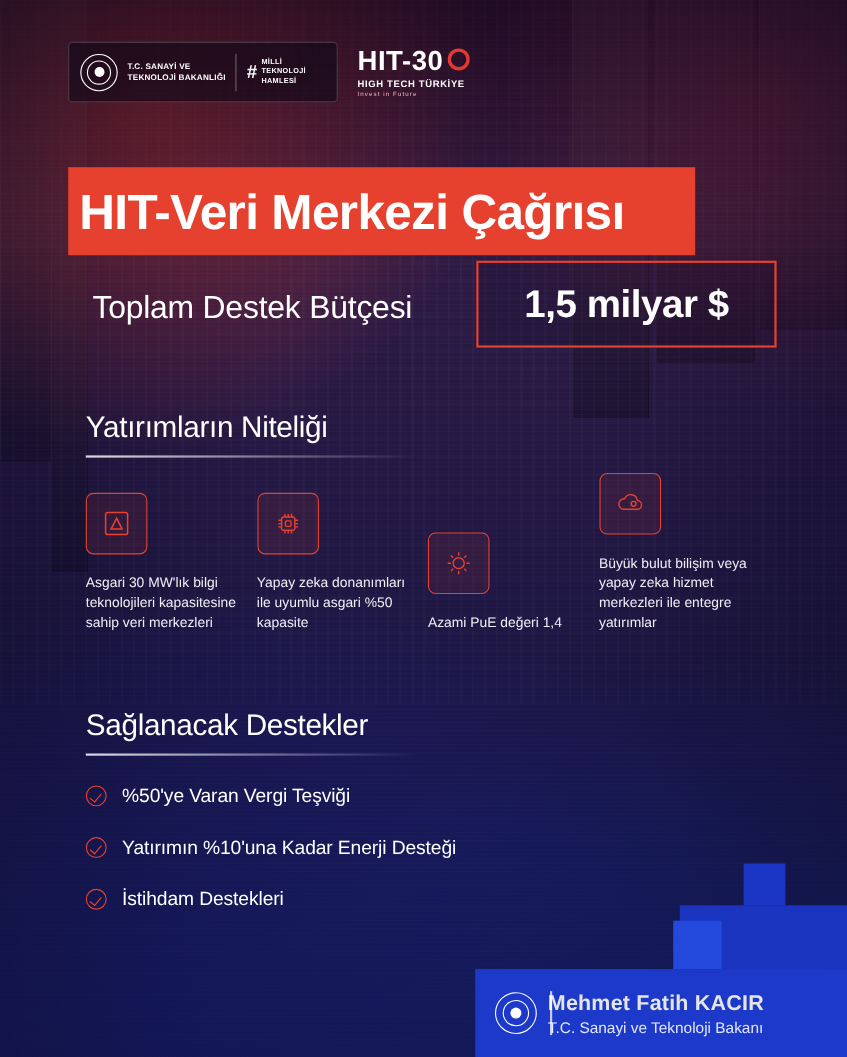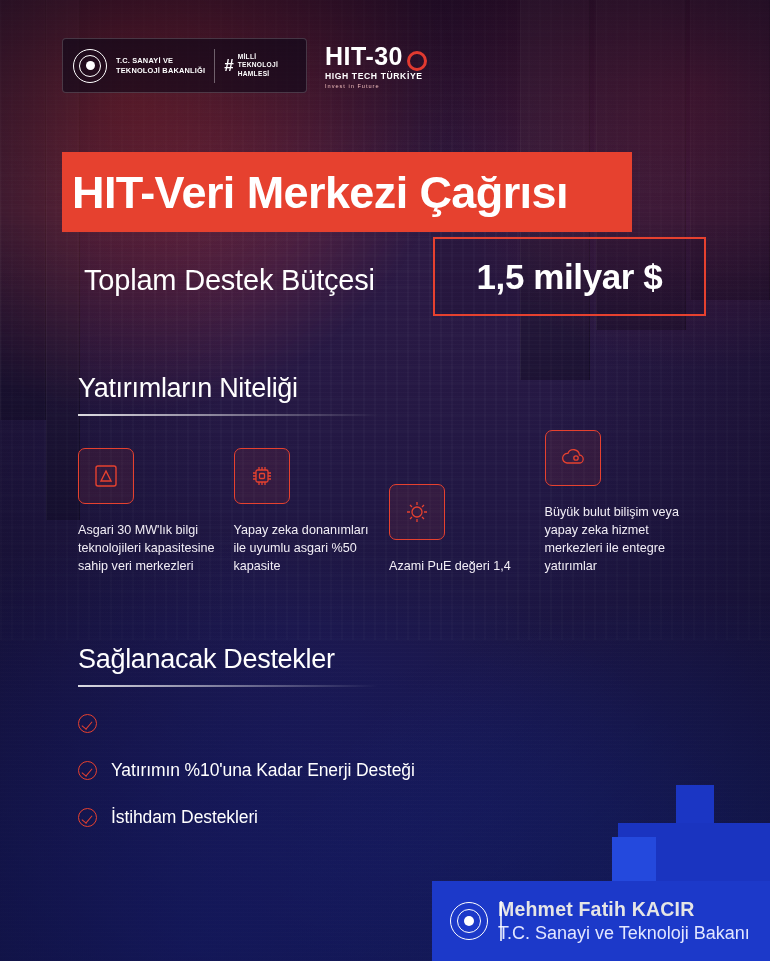--- a/index.html
+++ b/index.html
@@ -144,21 +144,21 @@
     position: absolute;
     left: 325px; top: 44px;
     color: #fff;
   }
   .hit30-main {
     font-size: 25px;
     font-weight: bold;
     letter-spacing: .5px;
     line-height: 1;
     display: flex;
-    align-items: flex-end;
+    align-items: flex-start;
     gap: 16px;
   }
   .hit30-ring {
     display: inline-block;
     width: 20px; height: 20px;
     border: 3px solid #e23a30;
     border-radius: 50%;
     margin-left: -12px;
     margin-bottom: -2px;
   }
@@ -366,21 +366,21 @@
     background: rgba(255,255,255,.75);
   }
   .band-name {
     color: #e5e5e5;
     font-size: 19.5px;
     font-weight: bold;
     letter-spacing: .2px;
   }
   .band-role {
     color: #e2e6ff;
-    font-size: 18px;
+    font-size: 14px;
     margin-top: 2px;
   }
 </style>
 </head>
 <body>
 
 <div class="poster">
 
   <div class="bg-base"></div>
   <div class="bg-racks"></div>
@@ -486,20 +486,21 @@
   </div>
 
   <div class="section sec-destek">
     <h2>Sağlanacak Destekler</h2>
     <div class="rule"></div>
   </div>
 
   <div class="supports">
     <div class="support-item">
       <div class="check"></div>
+      <div class="support-text">%50'ye Varan Vergi Teşviği</div>
     </div>
     <div class="support-item">
       <div class="check"></div>
       <div class="support-text">Yatırımın %10'una Kadar Enerji Desteği</div>
     </div>
     <div class="support-item">
       <div class="check"></div>
       <div class="support-text">İstihdam Destekleri</div>
     </div>
   </div>

